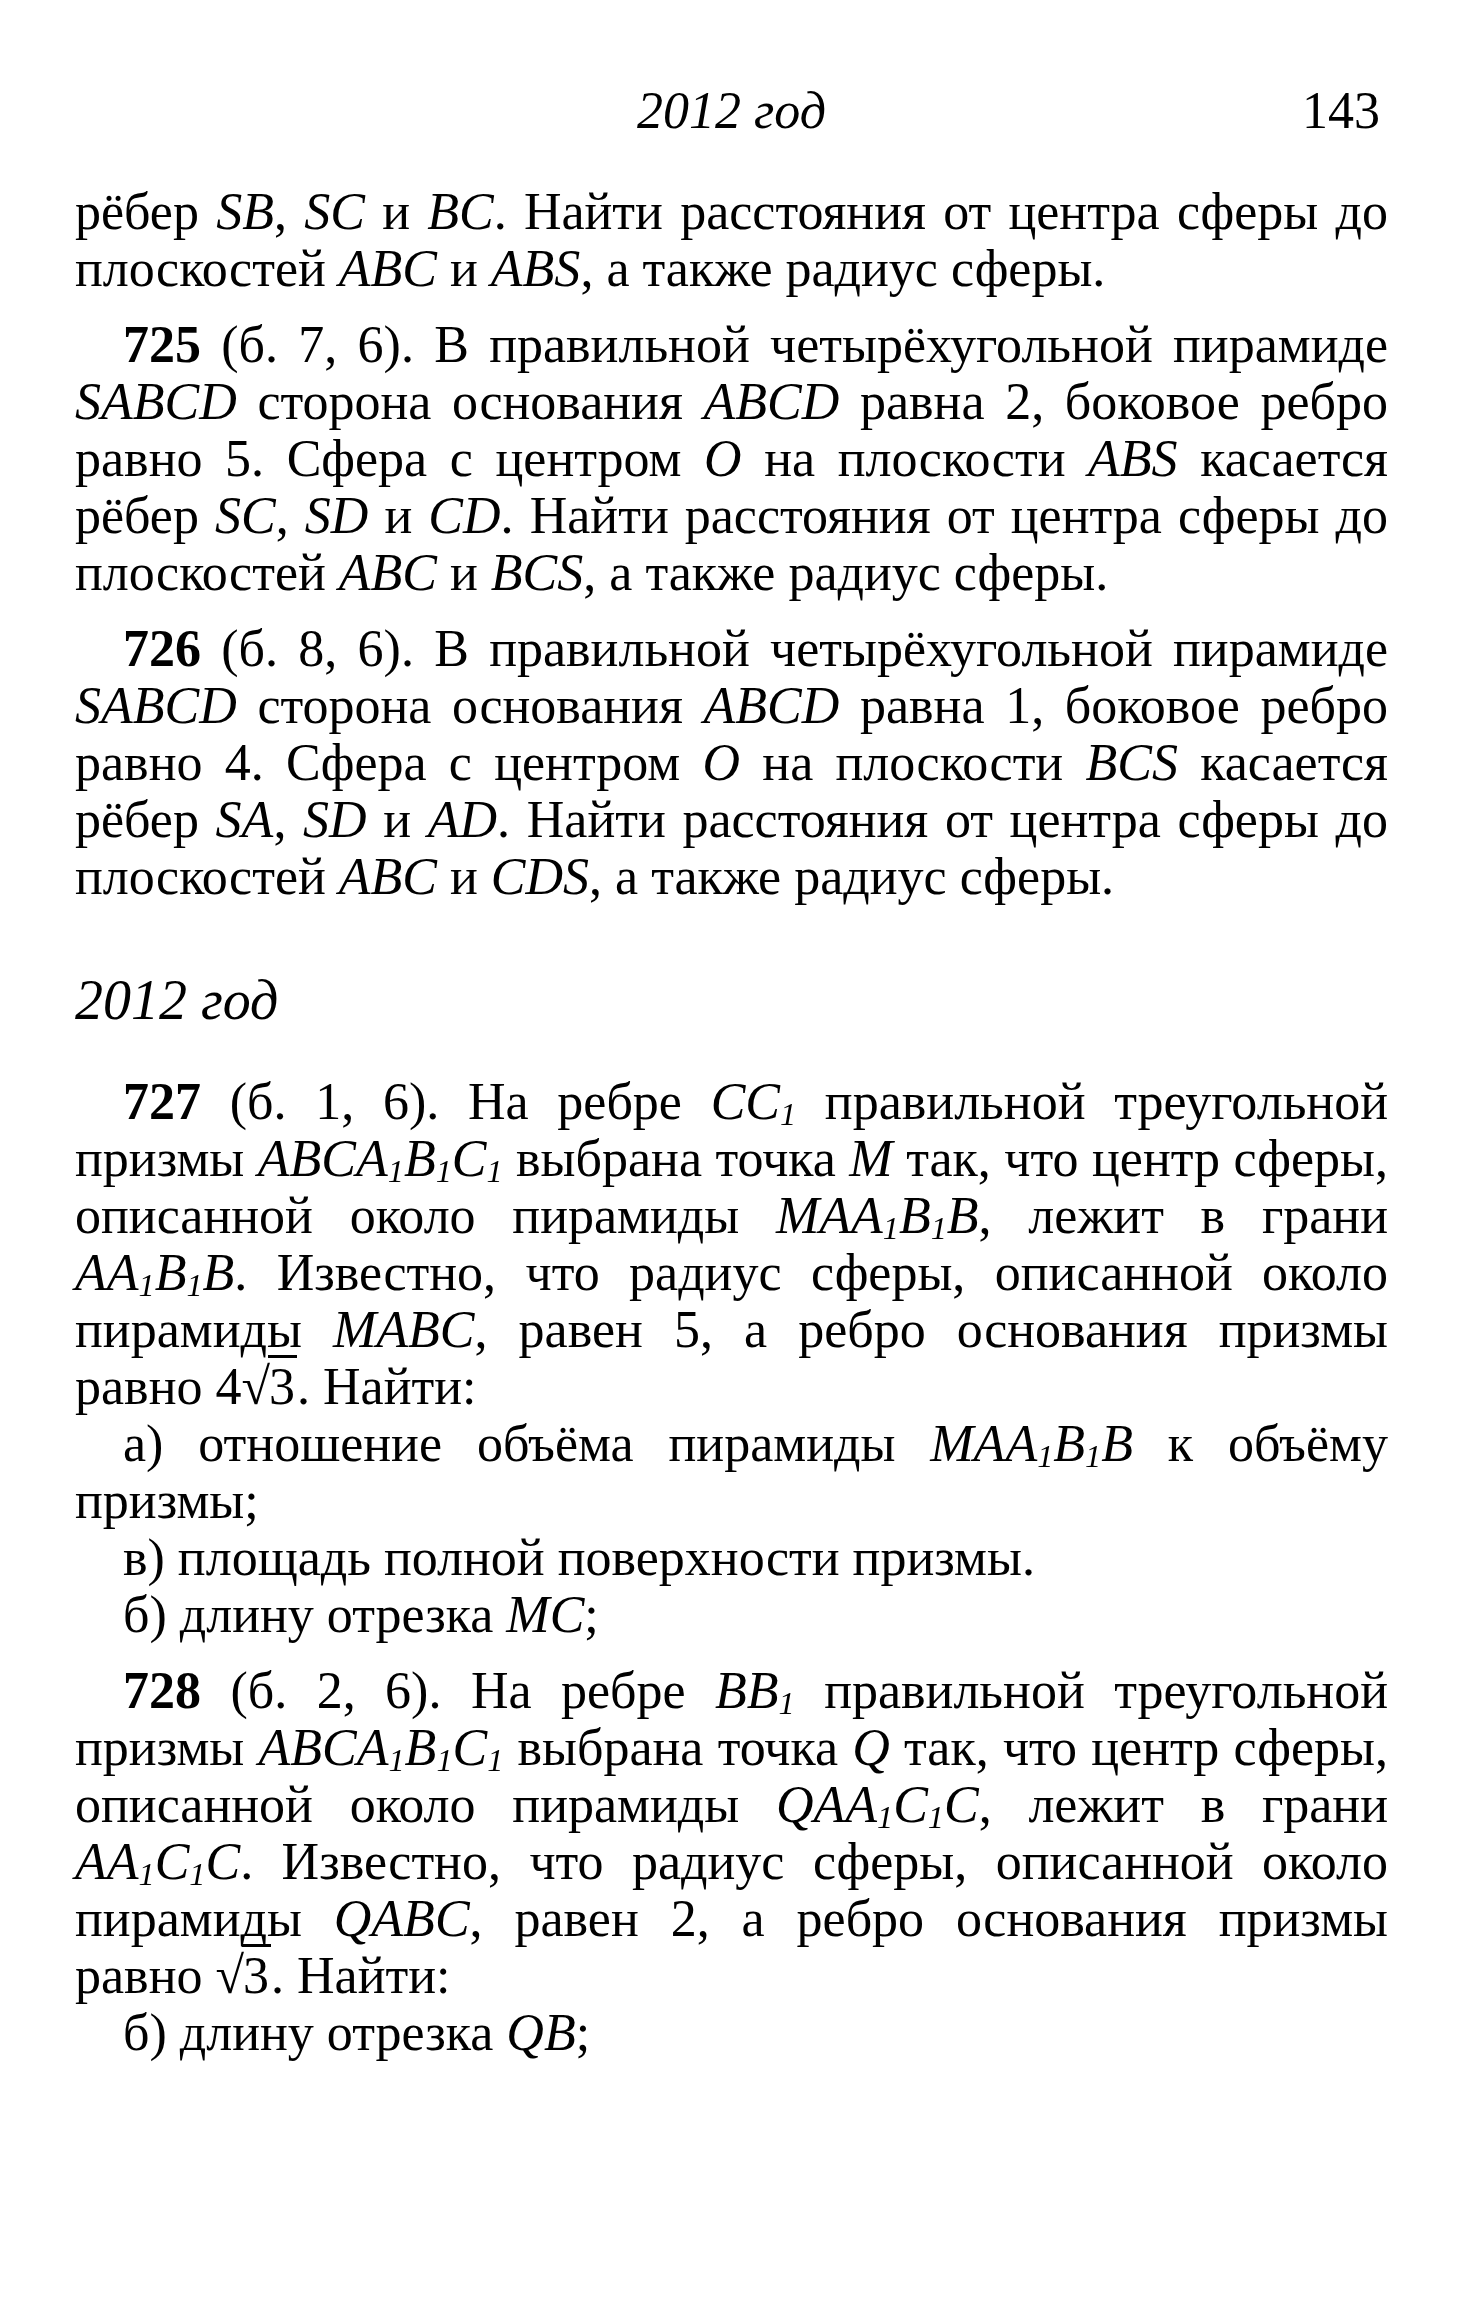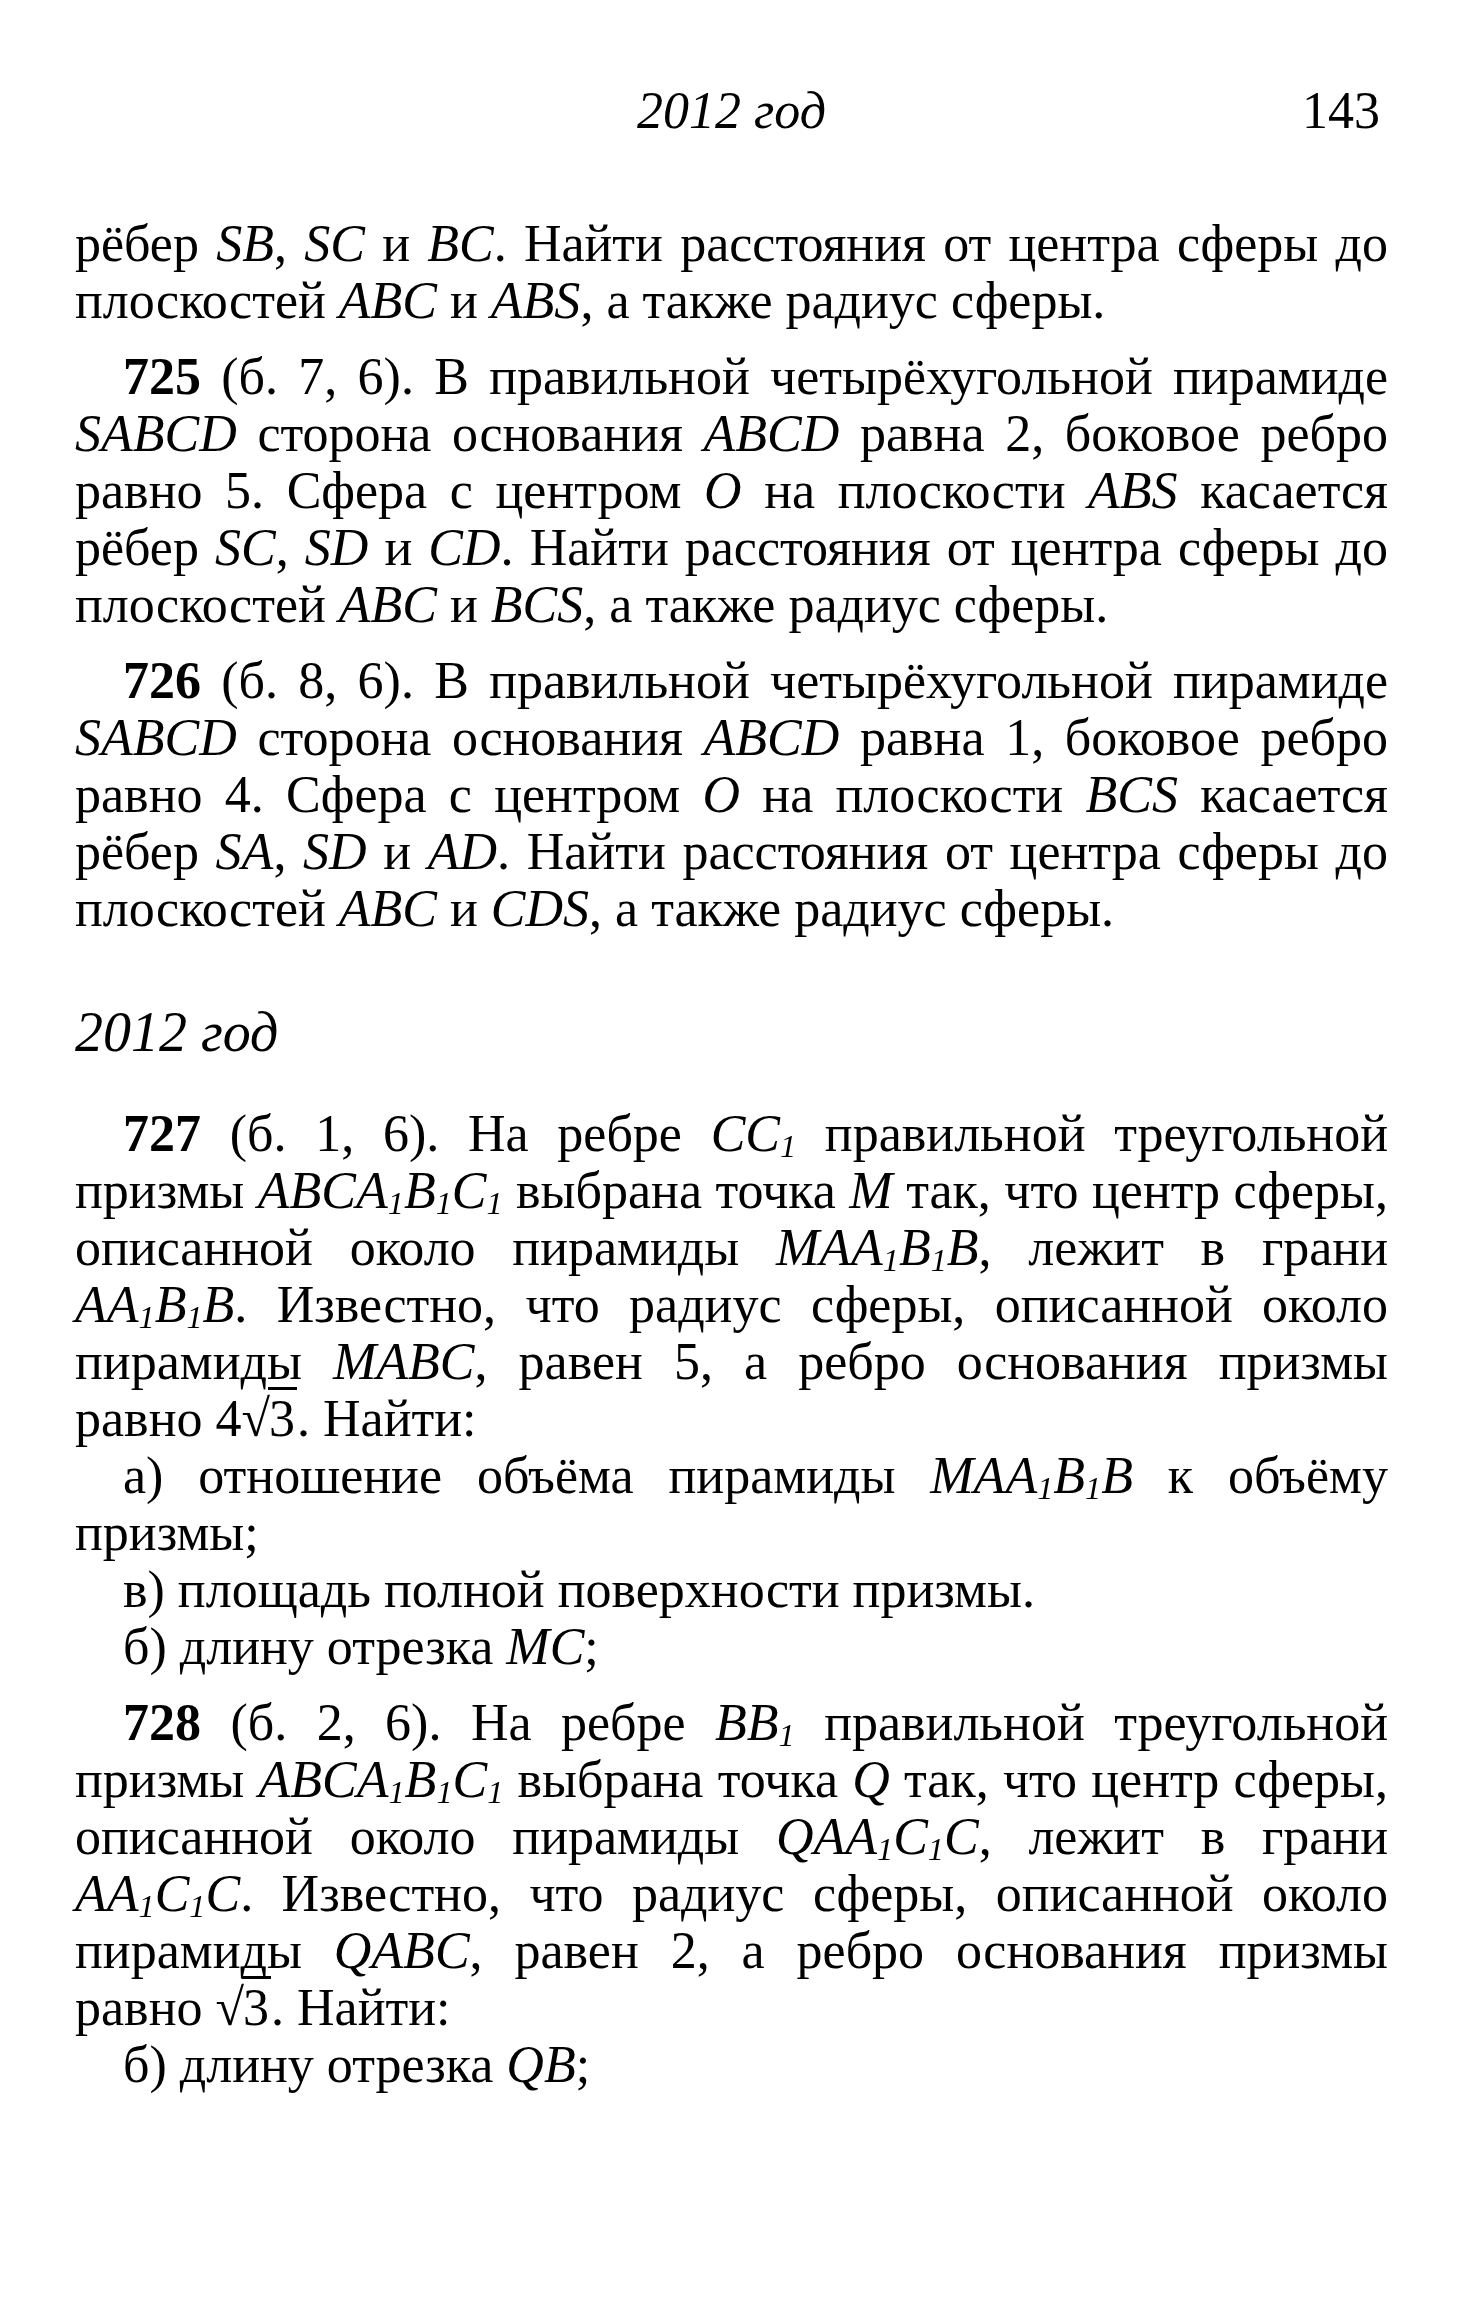--- a/index.html
+++ b/index.html
@@ -34,21 +34,21 @@
     text-align: center;
     font-style: italic;
   }
   .page-number {
     position: absolute;
     right: 8px;
     top: 0;
     font-style: normal;
   }
   .page-body {
-    margin-top: 76px;
+    margin-top: 44px;
     font-size: 52px;
     line-height: 57px;
     text-align: justify;
   }
   p.para {
     margin: 0;
     padding: 0;
   }
   p.para.indent { text-indent: 48px; }
   p.para.spaced { margin-top: 19px; }

